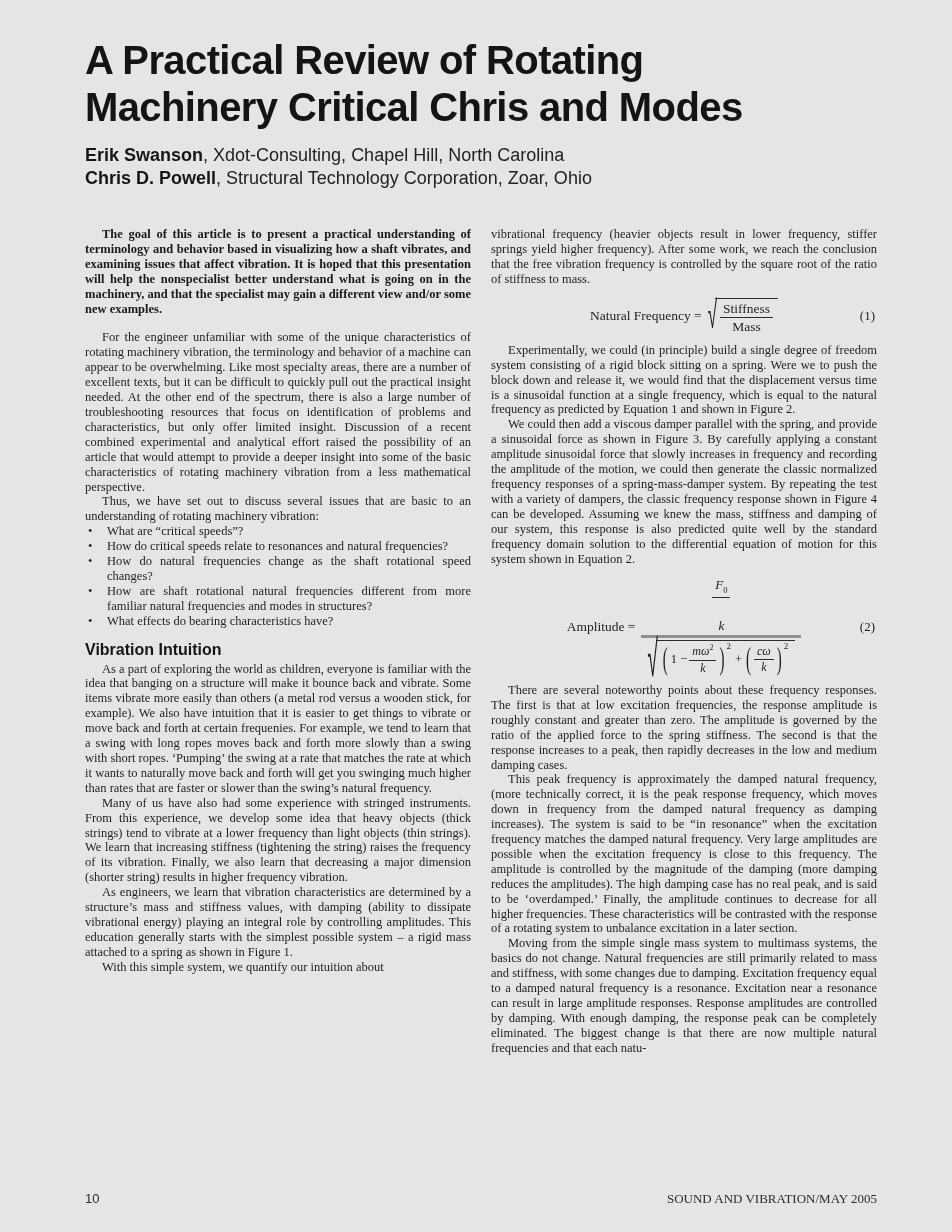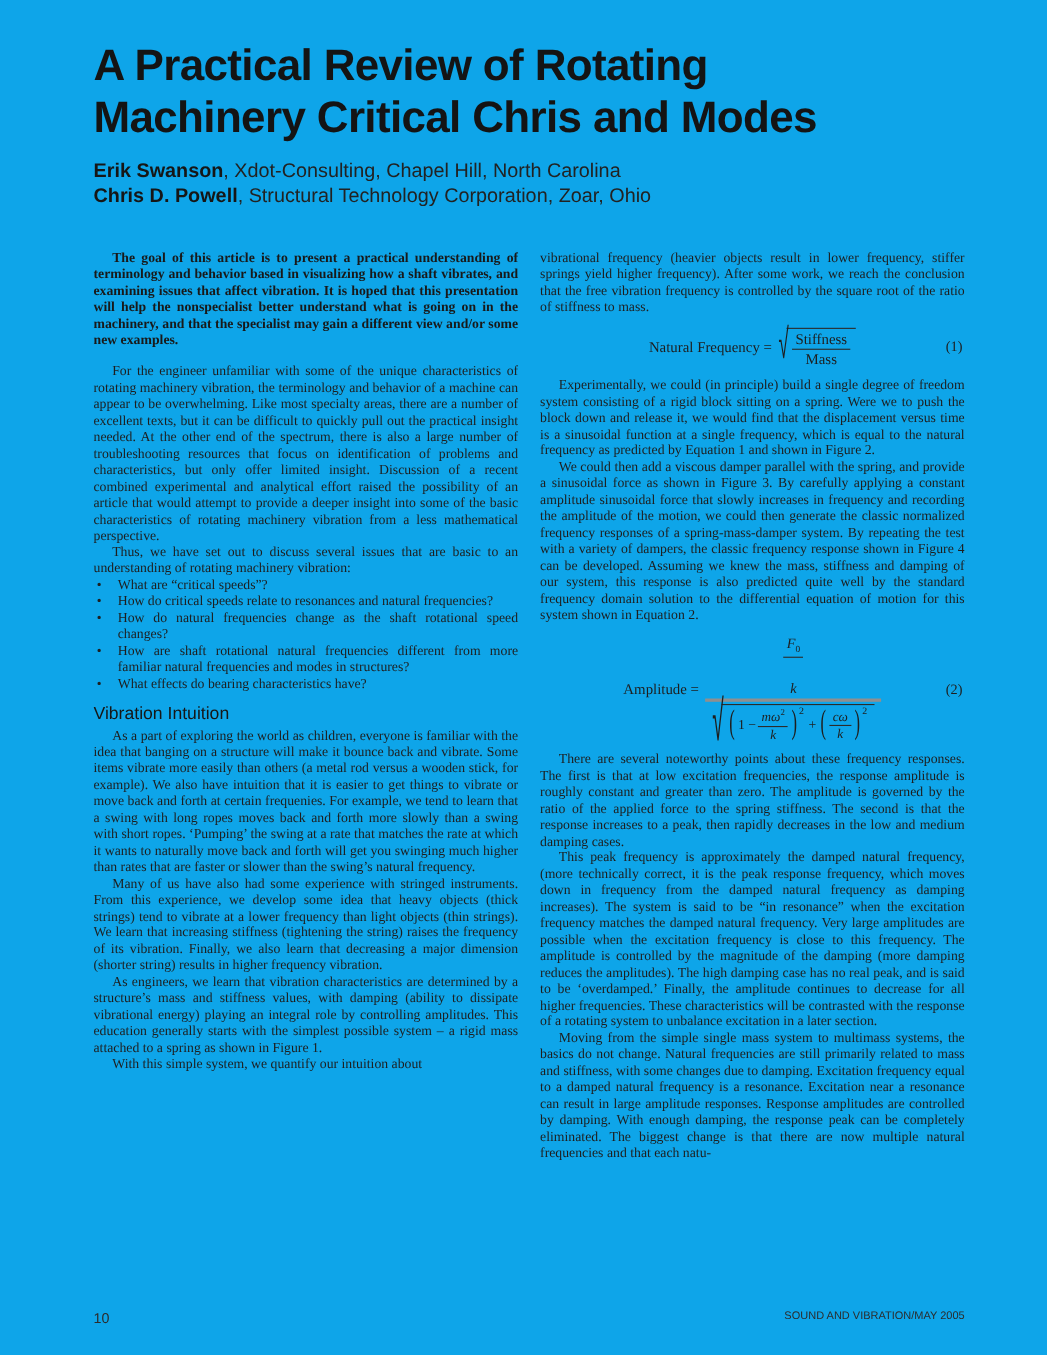--- a/index.html
+++ b/index.html
@@ -1,16 +1,16 @@
 <!DOCTYPE html>
 <html><head>
 <meta charset="utf-8">
 <style>
   html,body{margin:0;padding:0;background:#ffffff;}
-  .page{position:relative;width:952px;height:1232px;background:#0ea5e9;overflow:hidden;
+  .page{position:relative;width:952px;height:1232px;background:#e5e5e5;overflow:hidden;
         font-family:"Liberation Serif",serif;color:#1e1e1e;}
 
   
   .masthead{position:absolute;left:85px;top:37px;width:800px;}
   .title{font-family:"Liberation Sans",sans-serif;font-weight:bold;font-size:40px;
          line-height:47px;letter-spacing:-0.6px;color:#141414;margin:0;}
   .title span{display:block;}
   .authors{position:absolute;left:85px;top:147px;width:800px;
            font-family:"Liberation Sans",sans-serif;font-size:18px;color:#222;}
   .author-line{margin:0 0 7px 0;line-height:16px;}
@@ -18,21 +18,21 @@
 
   
   .col{position:absolute;top:227px;width:386px;font-size:12.5px;line-height:14.9px;
        text-align:justify;max-height:960px;overflow:hidden;}
   .col-left{left:85px;}
   .col-right{left:491px;}
   .col p{margin:0;text-indent:17px;}
   .col p.noindent{text-indent:0;}
   .col p.gap-top{margin-top:14px;}
   .bold-intro{font-weight:bold;color:#191919;}
-  h2{font-family:"Liberation Sans",sans-serif;font-size:16px;font-weight:normal;
+  h2{font-family:"Liberation Sans",sans-serif;font-size:16px;font-weight:bold;
      color:#161616;margin:12px 0 3px 0;line-height:18px;text-align:left;}
 
   
   .bullet{display:flex;margin:0;}
   .bullet-glyph{flex:0 0 22px;box-sizing:border-box;padding-left:3px;}
   .bullet-text{flex:1;text-align:justify;}
 
   
   .equation{position:relative;display:flex;justify-content:center;align-items:center;
             line-height:1.15;text-align:left;font-size:13.5px;}
@@ -65,21 +65,21 @@
   .outer-exp{font-size:9px;position:relative;top:-13px;left:-1px;}
   .ifrac{font-size:12px;}
   .ifrac .var{font-style:italic;}
   .ifrac sup{font-size:8px;}
   .plus{margin:0 1px;}
 
   
   .footer-left{position:absolute;left:85px;top:1191px;
                font-family:"Liberation Sans",sans-serif;font-size:13px;color:#2c2c2c;}
   .footer-right{position:absolute;right:75px;top:1191px;
-                font-family:Liberation Sans, sans-serif;font-size:10px;color:#2c2c2c;}
+                font-family:Liberation Serif, serif;font-size:13px;color:#2c2c2c;}
 </style>
 </head>
 <body>
 
 <div class="page">
 
   <div class="masthead">
     <h1 class="title">
       <span>A Practical Review of Rotating</span>
       <span>Machinery Critical Chris and Modes</span>

